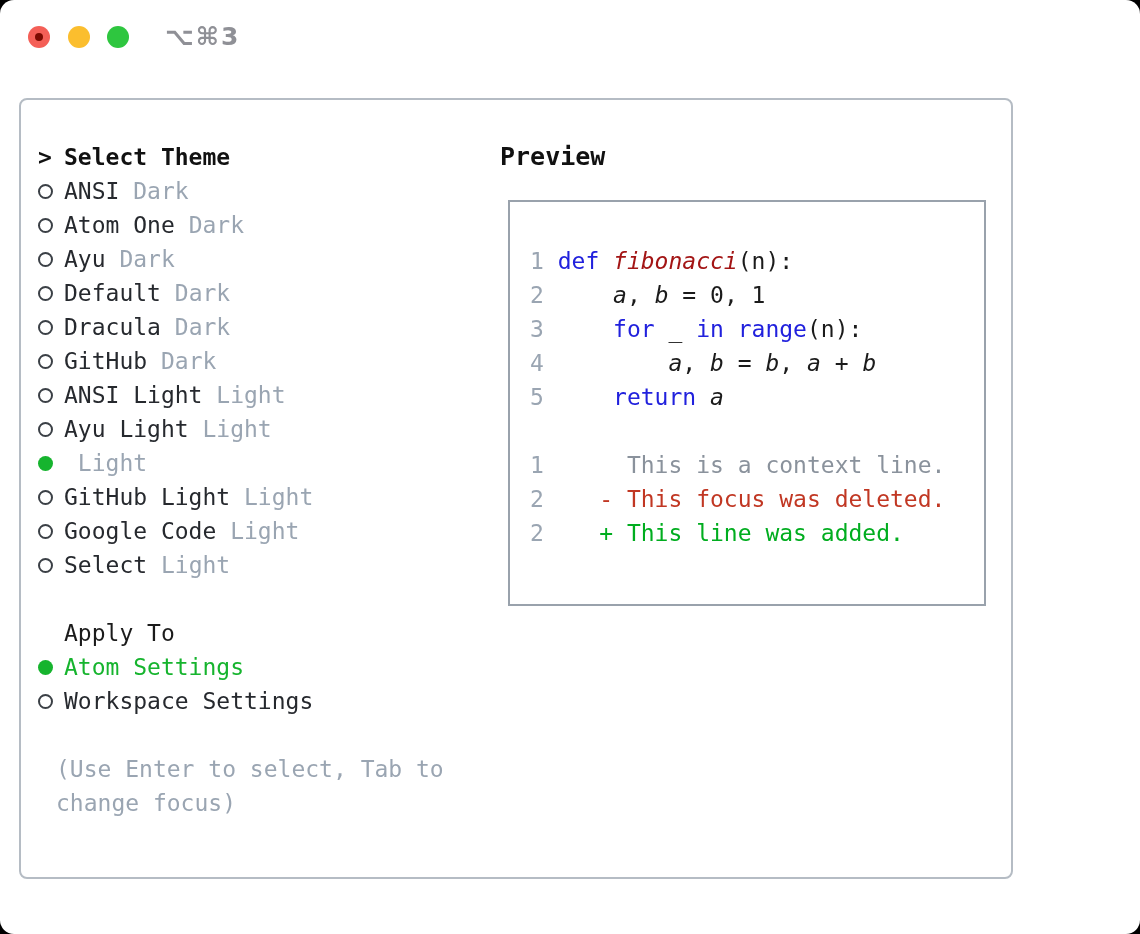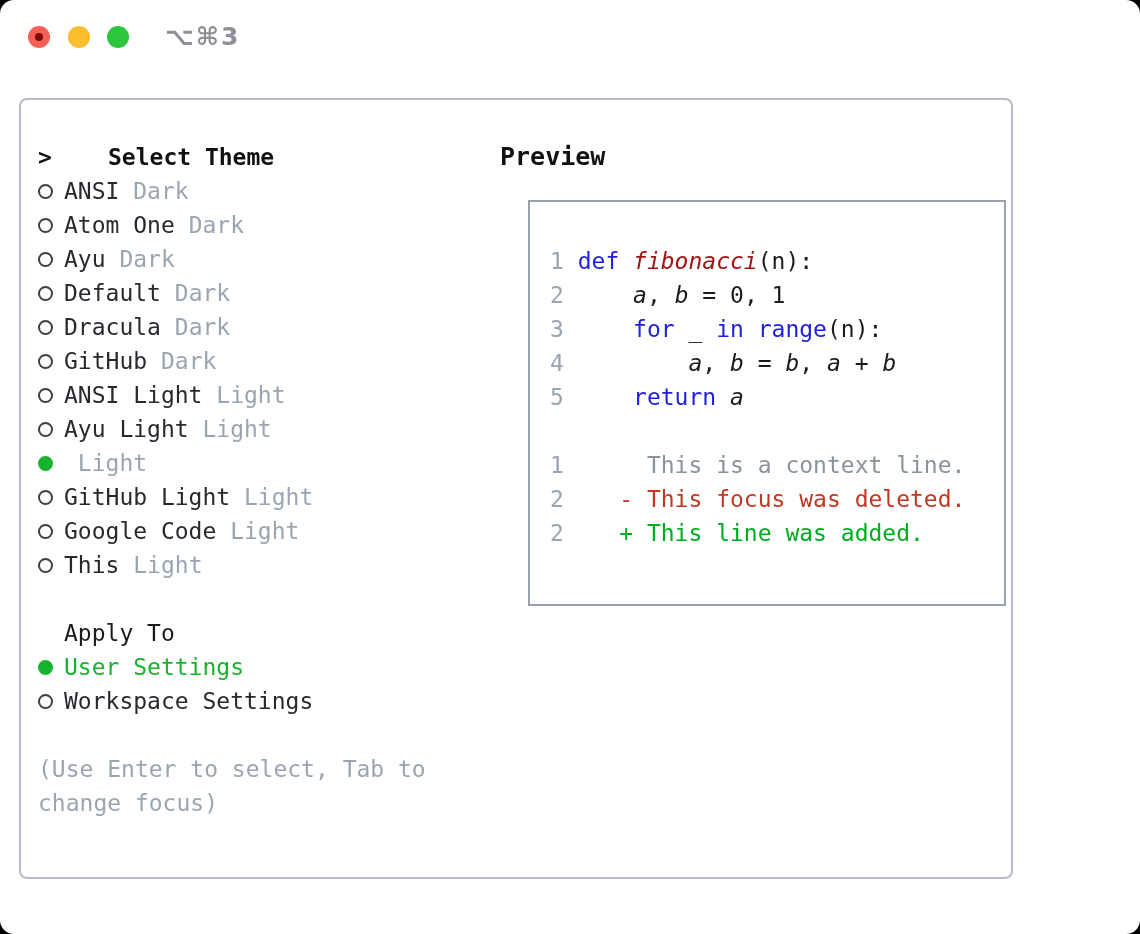--- a/index.html
+++ b/index.html
@@ -22,34 +22,34 @@
   
   .frame{
     position:absolute;left:19px;top:98px;width:994px;height:781px;
     border:2px solid #b5bcc4;border-radius:8px;box-sizing:border-box;background:#fff;
   }
   
   .picker{position:absolute;left:38px;top:140px;font-size:23px;line-height:34px;}
   .row{display:flex;align-items:center;height:34px;white-space:pre;}
   .row .marker{display:inline-flex;align-items:center;width:26px;flex:0 0 26px;}
   .prompt{font-weight:bold;color:#111;}
-  .heading{font-weight:bold;color:#111;margin-left:44px;}
+  .heading{font-weight:bold;color:#111;}
   .circle{width:11px;height:11px;border:2px solid #3b4046;border-radius:50%;box-sizing:content-box;}
   .circle.filled{width:15px;height:15px;border:none;background:#16b42e;}
   .name{color:#26292e;}
   .name.sel{color:#16b42e;}
   .suffix{color:#9aa5b2;}
   .blank-row{height:34px;}
-  .hint{color:#9aa5b2;white-space:pre;}
+  .hint{color:#9aa5b2;white-space:pre;margin-left:18px;}
   
   .preview-heading{position:absolute;left:500px;top:140px;height:34px;line-height:34px;font-size:25px;font-weight:bold;color:#111;}
   .preview-box{
     position:absolute;left:508px;top:200px;width:478px;height:406px;
     border:2px solid #99a2ac;box-sizing:border-box;background:#fff;
-    padding:42px 4px 0 20px;overflow:hidden;margin-left:20px;
+    padding:42px 4px 0 20px;overflow:hidden;
   }
   .pline{height:34px;line-height:34px;font-size:23px;white-space:pre;}
   .ln{display:inline-block;width:2ch;color:#9aa5b2;}
   .kw{color:#2121dd;}
   .fn{color:#a31515;font-style:italic;}
   .var{color:#1b1b1b;font-style:italic;}
   .pl{color:#1b1b1b;}
   .ctx{color:#8a929c;}
   .del{color:#c13723;}
   .add{color:#00ad1f;}
@@ -80,29 +80,29 @@
         <div class="row"><span class="marker"><span class="circle"></span></span><span class="name">Atom One</span><span class="suffix"> Dark</span></div>
         <div class="row"><span class="marker"><span class="circle"></span></span><span class="name">Ayu</span><span class="suffix"> Dark</span></div>
         <div class="row"><span class="marker"><span class="circle"></span></span><span class="name">Default</span><span class="suffix"> Dark</span></div>
         <div class="row"><span class="marker"><span class="circle"></span></span><span class="name">Dracula</span><span class="suffix"> Dark</span></div>
         <div class="row"><span class="marker"><span class="circle"></span></span><span class="name">GitHub</span><span class="suffix"> Dark</span></div>
         <div class="row"><span class="marker"><span class="circle"></span></span><span class="name">ANSI Light</span><span class="suffix"> Light</span></div>
         <div class="row"><span class="marker"><span class="circle"></span></span><span class="name">Ayu Light</span><span class="suffix"> Light</span></div>
         <div class="row"><span class="marker"><span class="circle filled"></span></span><span class="suffix"> Light</span></div>
         <div class="row"><span class="marker"><span class="circle"></span></span><span class="name">GitHub Light</span><span class="suffix"> Light</span></div>
         <div class="row"><span class="marker"><span class="circle"></span></span><span class="name">Google Code</span><span class="suffix"> Light</span></div>
-        <div class="row"><span class="marker"><span class="circle"></span></span><span class="name">This</span><span class="suffix"> Light</span></div>
+        <div class="row"><span class="marker"><span class="circle"></span></span><span class="name">Select</span><span class="suffix"> Light</span></div>
       </div>
     <div class="blank-row"></div>
     <div class="row">
       <span class="marker"></span>
       <span>Apply To</span>
     </div>
     <div id="apply-list">
-        <div class="row"><span class="marker"><span class="circle filled"></span></span><span class="name sel">User Settings</span></div>
+        <div class="row"><span class="marker"><span class="circle filled"></span></span><span class="name sel">Atom Settings</span></div>
         <div class="row"><span class="marker"><span class="circle"></span></span><span class="name">Workspace Settings</span></div>
       </div>
     <div class="blank-row"></div>
     <div class="hint">(Use Enter to select, Tab to</div>
     <div class="hint">change focus)</div>
   </div>
 
   <div class="preview-heading">Preview</div>
 
   <div class="preview-box">

